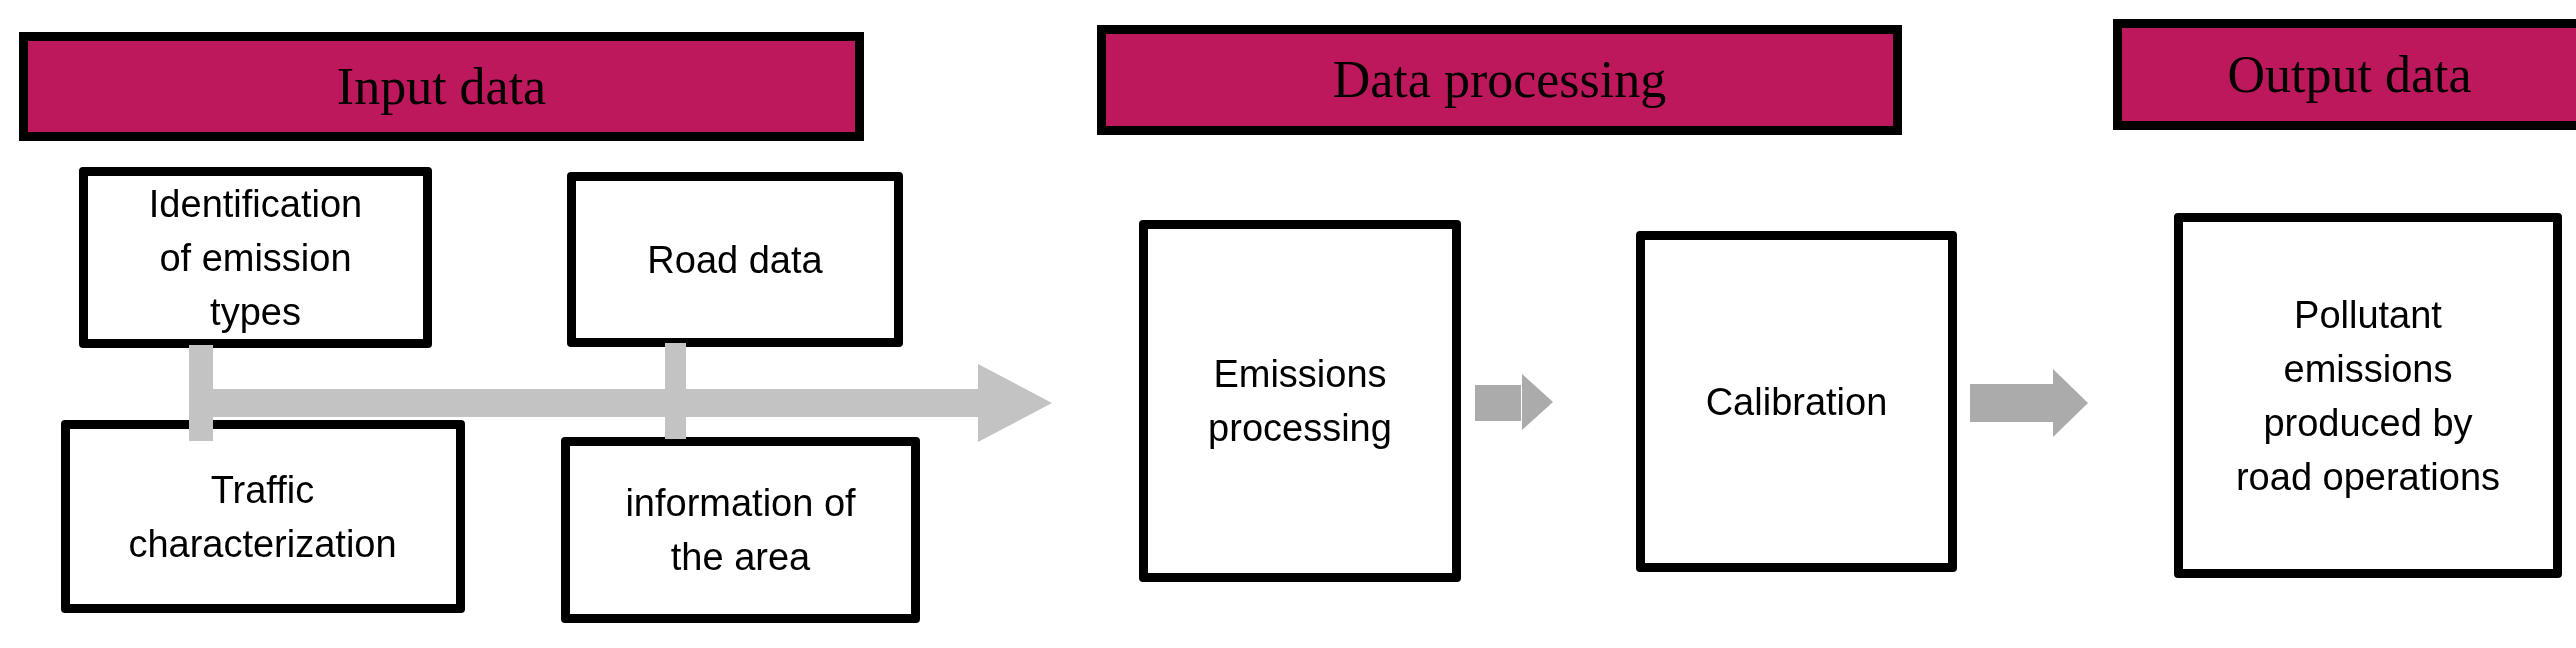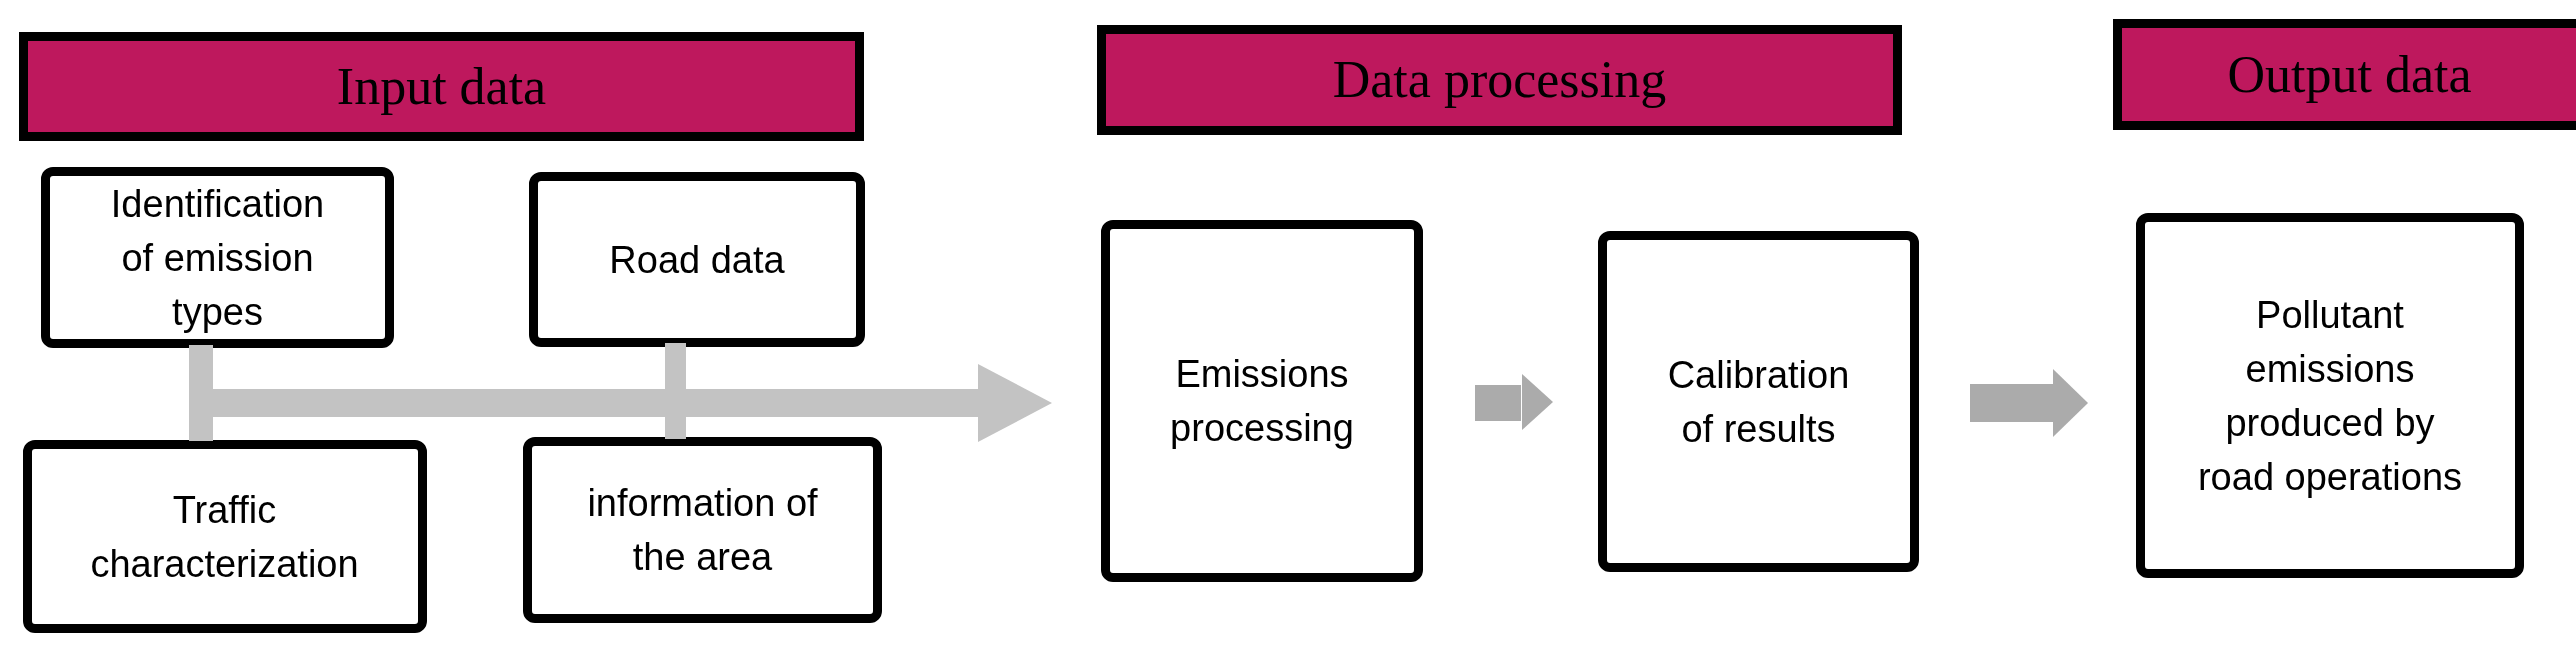--- a/index.html
+++ b/index.html
@@ -25,30 +25,31 @@
   #hdr-input{left:19px;top:32px;width:845px;height:109px;}
   #hdr-processing{left:1097px;top:24.6px;width:805px;height:110px;}
   #hdr-output{left:2082px;top:19px;width:473px;height:111px;margin-left:31px;}
 
   
   .rbox{
     position:absolute;
     box-sizing:border-box;
     background:#ffffff;
     border:9.1px solid #000000;
-    border-radius:12px;
+    border-radius:4px;
     display:flex;flex-direction:column;
     align-items:center;justify-content:center;
     text-align:center;
     font-size:38px;line-height:54px;
     z-index:3;
+    margin-left:38px;
   }
   #box-identification{left:41px;top:167px;width:353px;height:181px;}
   #box-road{left:529px;top:172px;width:336px;height:175px;}
-  #box-traffic{left:22.5px;top:440px;width:404px;height:193px;}
+  #box-traffic{left:22.5px;top:420px;width:404px;height:193px;}
   #box-environmental{left:523px;top:437px;width:359px;height:186px;}
   #box-emissions{left:1101px;top:220px;width:322px;height:362px;}
   #box-calibration{left:1598px;top:231px;width:321px;height:341px;}
   #box-pollutant{left:2136px;top:213px;width:388px;height:365px;}
 
   
   .gray-rect{position:absolute;background:var(--gray-light,#c3c3c3);z-index:4;}
   .gray-tri{position:absolute;width:0;height:0;z-index:4;}
 
   #vline-1{left:189px;top:345px;width:24px;height:96px;}
@@ -113,21 +114,20 @@
     <div>the area</div>
   </div>
 
   <div class="rbox" id="box-emissions">
     <div>Emissions</div>
     <div>processing</div>
   </div>
 
   <div class="rbox" id="box-calibration">
     <div>Calibration</div>
-    <div>of results</div>
   </div>
 
   <div class="rbox" id="box-pollutant">
     <div>Pollutant</div>
     <div>emissions</div>
     <div>produced by</div>
     <div>road operations</div>
   </div>
 
   <div class="gray-rect" id="vline-1"></div>

